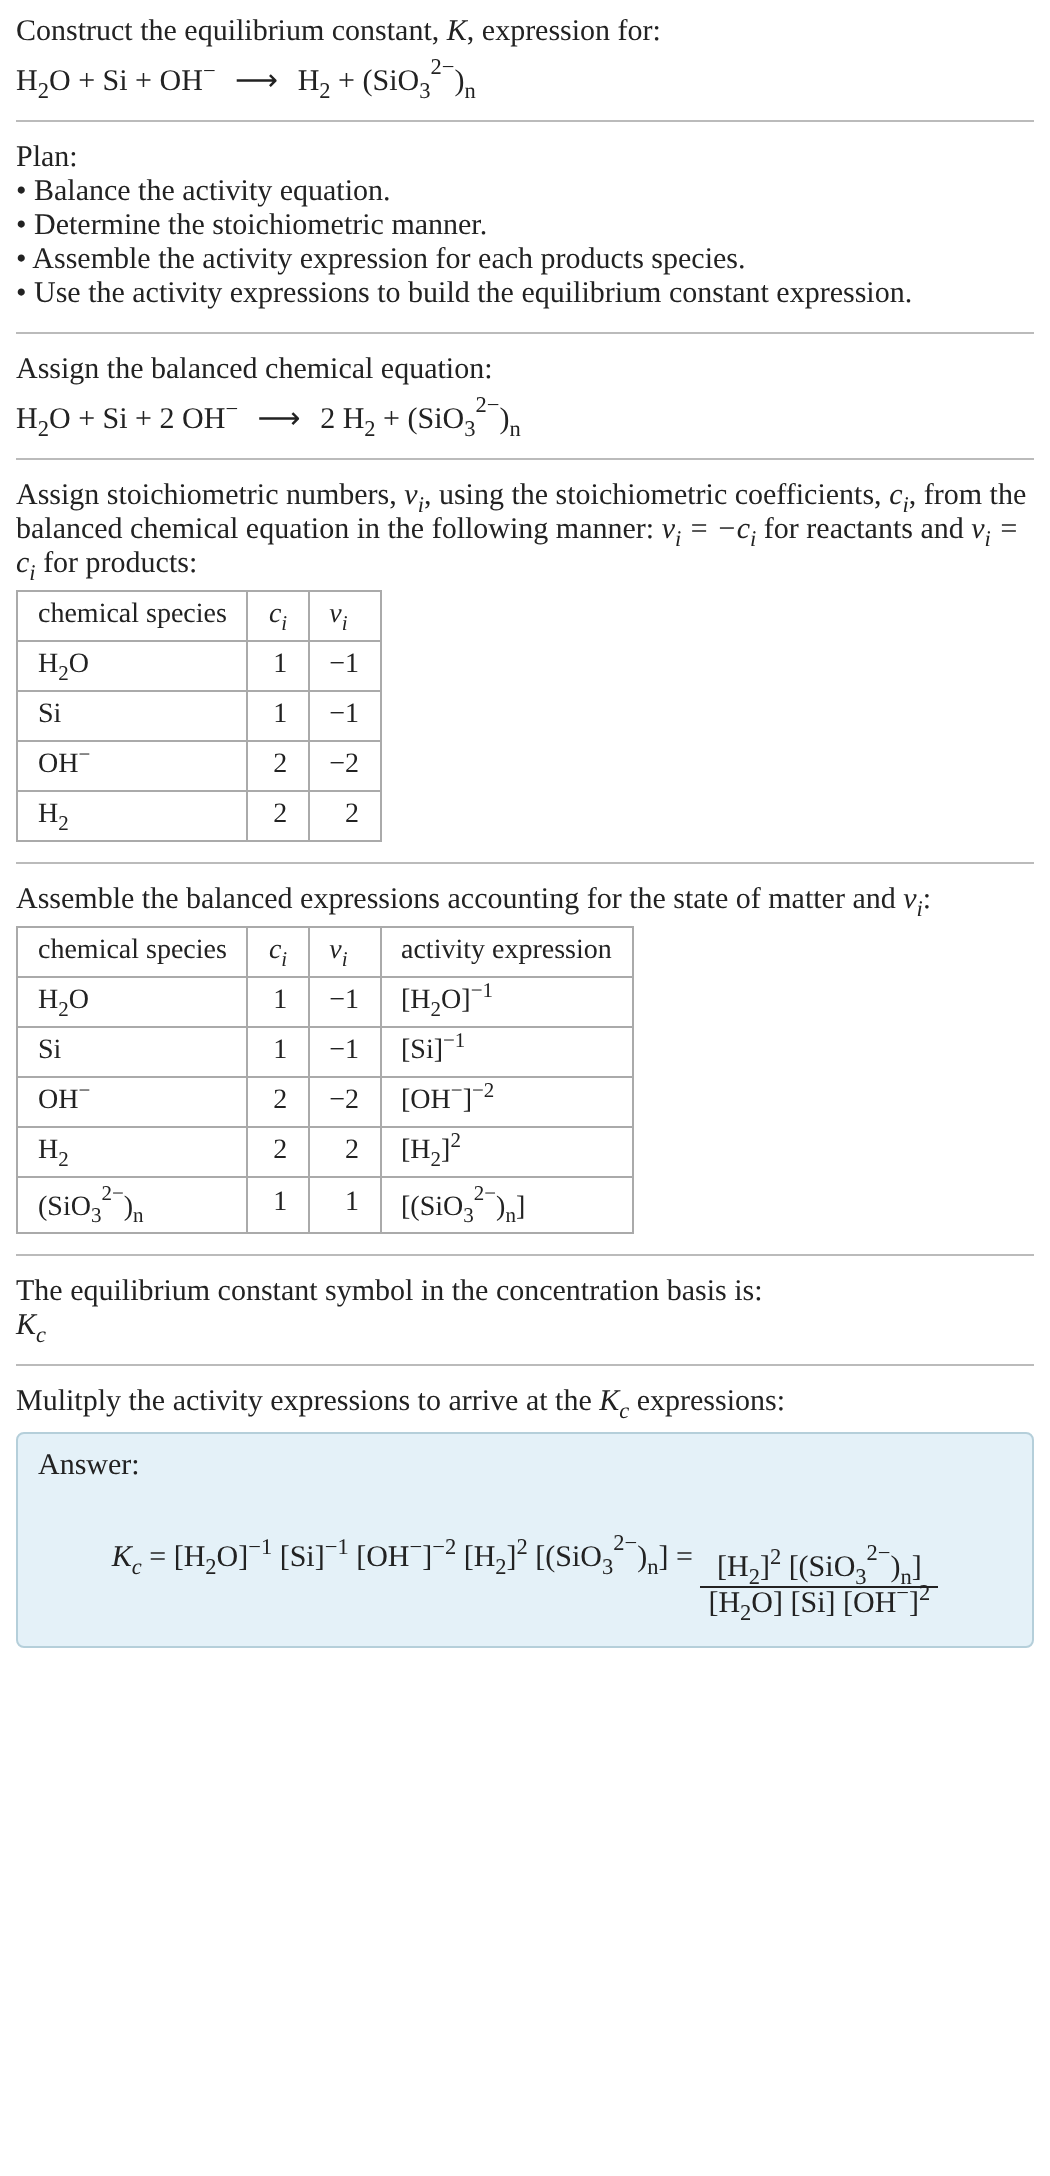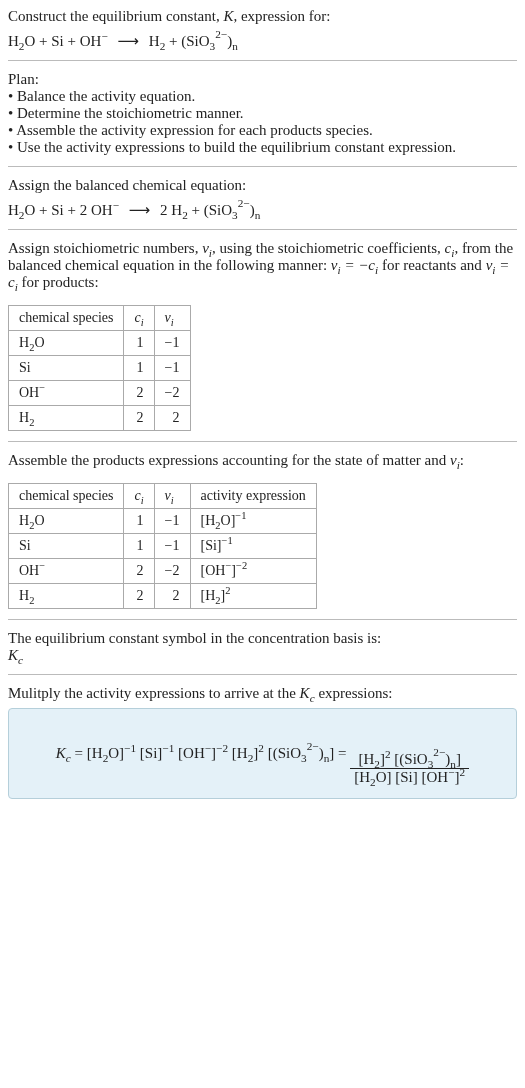--- a/index.html
+++ b/index.html
@@ -20,21 +20,21 @@
   .eqline {
     font-family: Georgia, serif;
     margin: 4px 0;
   }
   .arrow {
     padding: 0 6px;
   }
   .ital { font-style: italic; }
   table.stoich {
     border-collapse: collapse;
-    margin-top: 14px;
+    margin-top: 4px;
   }
   table.stoich th, table.stoich td {
     border: 1px solid #aaa;
     padding: 4px 10px;
     text-align: left;
     font-weight: normal;
     font-size: 14px;
   }
   table.stoich th { background: #fff; }
   table.stoich td.right { text-align: right; }
@@ -145,21 +145,21 @@
     <td>H<sub>2</sub></td>
     <td class="right">2</td>
     <td class="right">2</td>
   </tr>
 </tbody>
   </table>
 
 <hr>
 
 <div>
-  <span>Assemble the products expressions accounting for the state of matter and </span><span class="ital">ν<sub>i</sub></span><span>:</span>
+  <span>Assemble the balanced expressions accounting for the state of matter and </span><span class="ital">ν<sub>i</sub></span><span>:</span>
 </div>
 
 <table class="stoich">
   <tbody>
       <tr>
     <th>chemical species</th>
     <th><span class="ital">c<sub>i</sub></span></th>
     <th><span class="ital">ν<sub>i</sub></span></th>
     <th>activity expression</th>
   </tr>
@@ -180,35 +180,42 @@
     <td class="right">2</td>
     <td class="right">−2</td>
     <td>[OH<sup>−</sup>]<sup>−2</sup></td>
   </tr>
   <tr>
     <td>H<sub>2</sub></td>
     <td class="right">2</td>
     <td class="right">2</td>
     <td>[H<sub>2</sub>]<sup>2</sup></td>
   </tr>
+  <tr>
+    <td>(SiO<sub>3</sub><span class="supsub"><span class="top">2−</span><span class="bot">&nbsp;</span></span>)<sub>n</sub></td>
+    <td class="right">1</td>
+    <td class="right">1</td>
+    <td>[(SiO<sub>3</sub><span class="supsub"><span class="top">2−</span><span class="bot">&nbsp;</span></span>)<sub>n</sub>]</td>
+  </tr>
 </tbody>
   </table>
 
 <hr>
 
 <div>The equilibrium constant symbol in the concentration basis is:</div>
 <div class="ital">K<sub>c</sub></div>
 
 <hr>
 
 <div>
   <span>Mulitply the activity expressions to arrive at the </span><span class="ital">K<sub>c</sub></span><span> expressions:</span>
 </div>
 
 <div class="answerbox">
+  <div>Answer:</div>
   <div class="eqline" style="margin-top:6px; text-align:center;">
     <span class="ital">K<sub>c</sub></span>
     <span> = </span>
     <span>[H<sub>2</sub>O]<sup>−1</sup></span>
     <span> <span>[Si]</span><sup>−1</sup></span>
     <span> [OH<sup>−</sup>]<sup>−2</sup></span>
     <span> [H<sub>2</sub>]<sup>2</sup></span>
     <span> [(SiO<sub>3</sub><span class="supsub"><span class="top">2−</span><span class="bot">&nbsp;</span></span>)<sub>n</sub>]</span>
     <span> = </span>
     <span class="frac">

